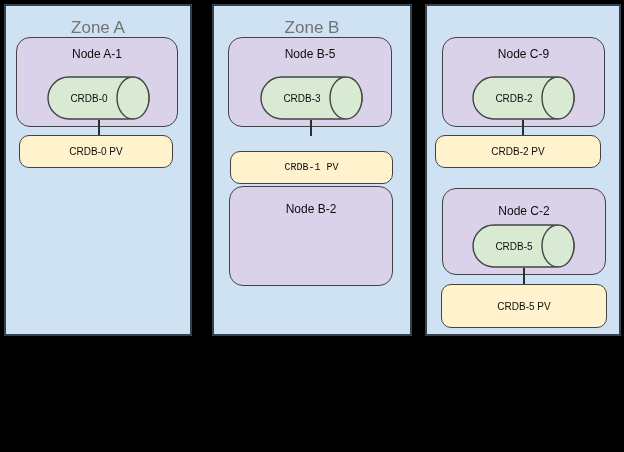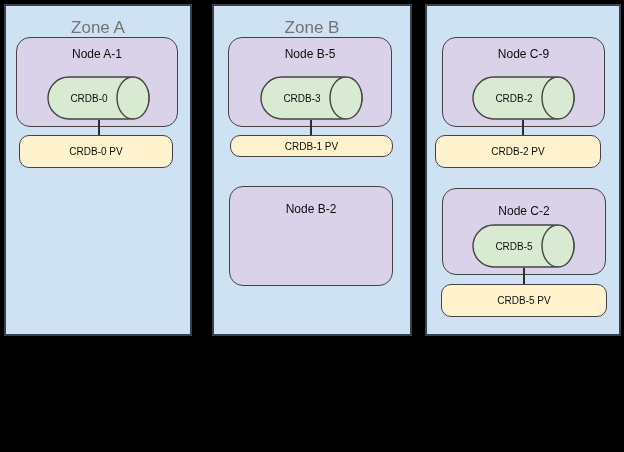--- a/index.html
+++ b/index.html
@@ -102,21 +102,21 @@
   <div class="cyl" style="left:46px; top:70px;">
     <svg viewBox="0 0 103 44">
       <rect x="1" y="1" width="101" height="42" rx="21" ry="21" stroke="#434343" stroke-width="1.4" fill="#d9ead3"></rect>
       <ellipse cx="86" cy="22" rx="16" ry="21" stroke="#434343" stroke-width="1.4" fill="#d9ead3"></ellipse>
     </svg>
     <div class="cyl-label">CRDB-3</div>
   </div>
 
   <div class="connector" style="left:96px; top:114px; height:16px;"></div>
 
-  <div class="pv" style="left:16px; top:129px; width:163px; height:22px;">
+  <div class="pv" style="left:16px; top:145px; width:163px; height:33px;font-family:Liberation Mono, monospace;">
     <span>CRDB-1 PV</span>
   </div>
 
   <div class="node node--row2" style="left:15px; top:180px; width:164px; height:100px;">
     <div class="node-title">Node B-2</div>
   </div>
 </div>
 
 <div class="zone" style="left:425px; top:4px; width:196px; height:332px;">
 
@@ -145,16 +145,16 @@
   <div class="cyl" style="left:45px; top:218px;">
     <svg viewBox="0 0 103 44">
       <rect x="1" y="1" width="101" height="42" rx="21" ry="21" stroke="#434343" stroke-width="1.4" fill="#d9ead3"></rect>
       <ellipse cx="86" cy="22" rx="16" ry="21" stroke="#434343" stroke-width="1.4" fill="#d9ead3"></ellipse>
     </svg>
     <div class="cyl-label">CRDB-5</div>
   </div>
 
   <div class="connector" style="left:96px; top:262px; height:16px;"></div>
 
-  <div class="pv" style="left:14px; top:278px; width:166px; height:33px;">
+  <div class="pv" style="left:14px; top:278px; width:166px; height:44px;">
     <span>CRDB-5 PV</span>
   </div>
 </div>
 
 </body></html>

